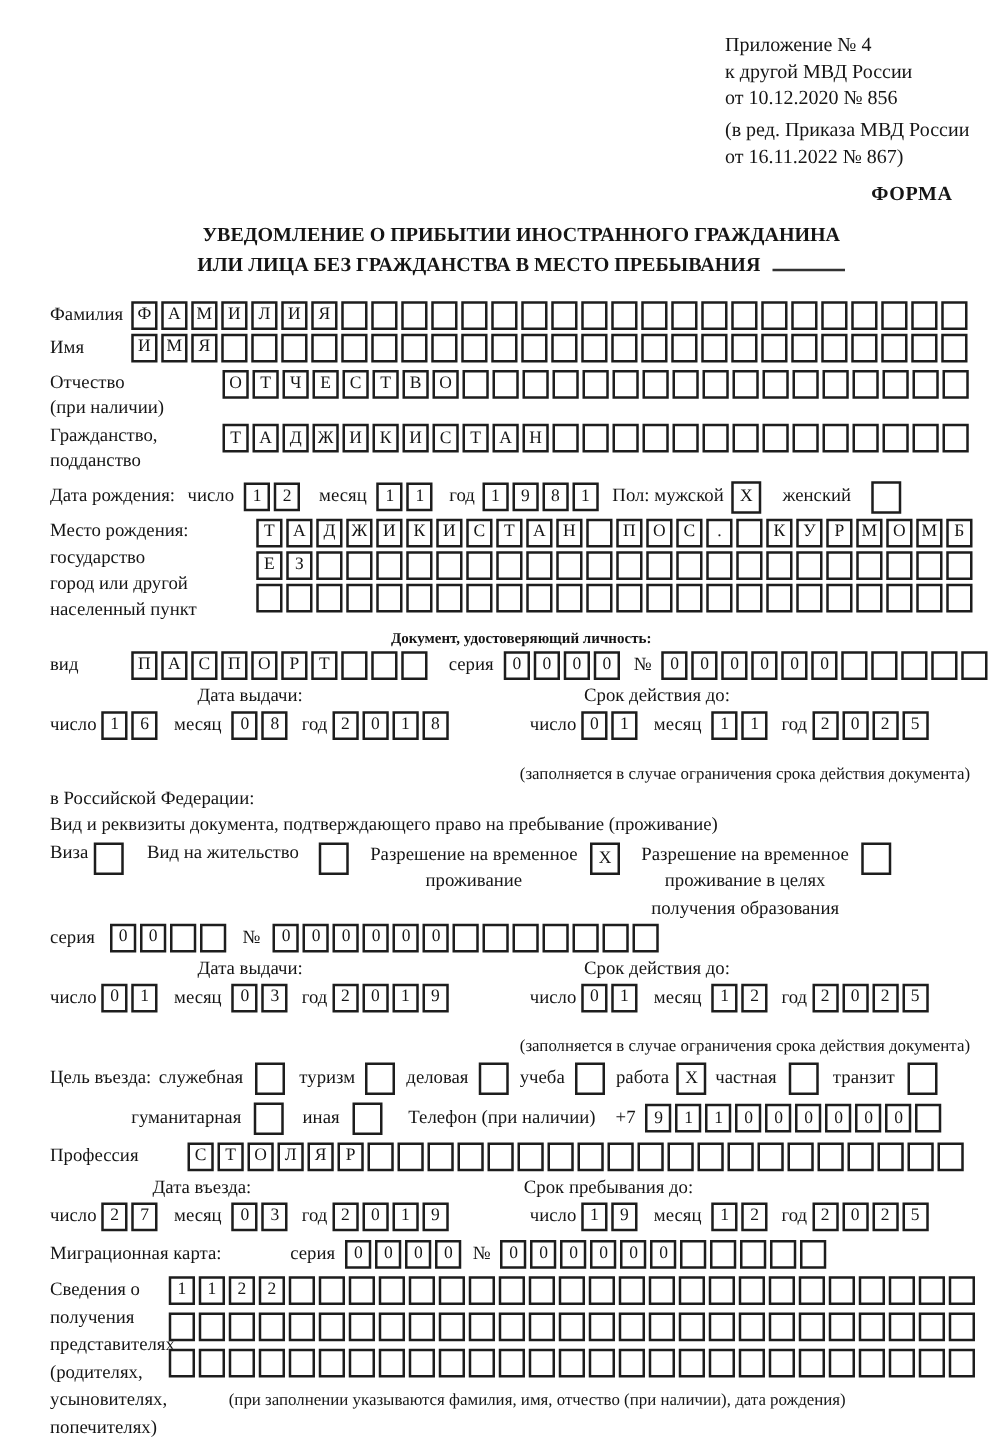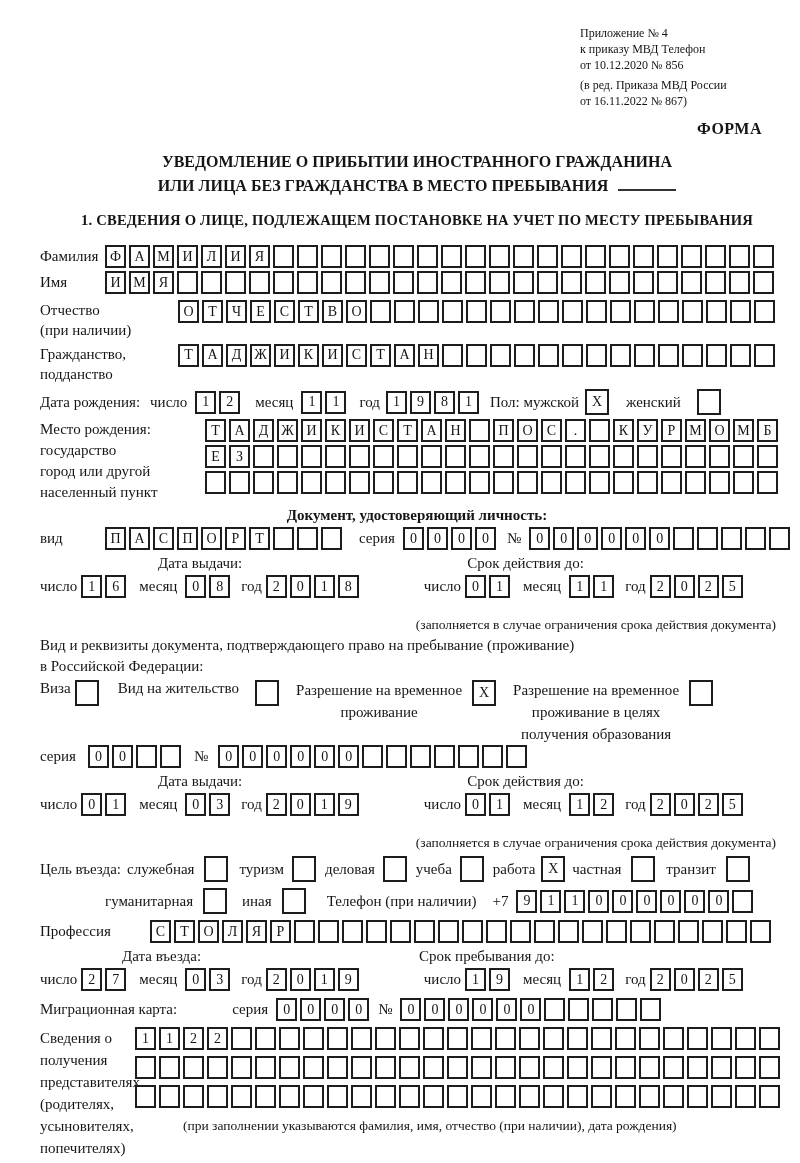--- a/index.html
+++ b/index.html
@@ -1,66 +1,65 @@
 <!DOCTYPE html>
 <html><head>
 <meta charset="utf-8">
 <style>
   html,body{margin:0;padding:0;background:#fff;}
   body{width:800px;height:1163px;overflow:hidden;color:#151515;
        font-family:"Liberation Serif","DejaVu Serif",serif;font-size:15px;}
   .page{box-sizing:border-box;padding:26px 6px 0 40px;}
-  .appendix{margin-left:540px;width:215px;font-size:12px;line-height:1.32;}
+  .appendix{margin-left:540px;width:215px;font-size:16px;line-height:1.32;}
   .appendix .amend{margin-top:5px;}
   .form-label{text-align:right;padding-right:32px;font-weight:bold;font-size:16px;margin-top:10px;letter-spacing:.5px;}
   .title{text-align:center;font-weight:bold;font-size:16px;line-height:1.5;margin-top:12px;}
   .blank{display:inline-block;width:58px;border-bottom:2px solid #333;height:14px;margin-left:10px;}
   .sect{text-align:center;font-weight:bold;font-size:14.6px;margin-top:14px;letter-spacing:.2px;white-space:nowrap;}
   .row{display:flex;align-items:center;margin-top:3px;white-space:nowrap;}
   .row.top{align-items:flex-start;}
   .lbl{flex:none;}
   .lbl2{flex:none;line-height:1.35;}
   .cells{display:flex;flex:none;}
   .cell{flex:none;width:17px;height:19px;border:2px solid #1d1d1d;margin-right:3px;
         display:flex;align-items:center;justify-content:center;font-size:14px;background:#fff;}
   .cbx .cell{width:20px;height:22px;}
   .cap{font-size:15px;margin-top:5px;}
   .note{font-size:13.5px;margin-top:19px;}
-  .doc-head{text-align:center;font-weight:bold;font-size:15px;margin-top:4px;}
+  .doc-head{text-align:center;font-weight:bold;font-size:12px;margin-top:4px;}
   .intro{margin-top:4px;}
   .opttext{text-align:center;line-height:1.45;}
   .g4{margin-left:4px;} .g6{margin-left:6px;} .g8{margin-left:8px;} .g10{margin-left:10px;}
   .g12{margin-left:12px;} .g14{margin-left:14px;} .g16{margin-left:16px;font-family:Liberation Serif, serif;} .g18{margin-left:18px;}
   .split{display:flex;align-items:flex-start;margin-top:4px;}
   .lblcol{flex:none;line-height:21px;}
   .cellcol .row{margin-top:0;margin-bottom:3px;}
 </style>
 </head>
 <body>
 
 <div class="page">
 
   <div class="appendix">
     <div>Приложение № 4</div>
-    <div>к приказу МВД Телефон</div>
+    <div>к другой МВД России</div>
     <div>от 10.12.2020 № 856</div>
     <div class="amend">
       <div>(в ред. Приказа МВД России</div>
       <div>от 16.11.2022 № 867)</div>
     </div>
   </div>
 
   <div class="form-label">ФОРМА</div>
 
   <div class="title">
     <div>УВЕДОМЛЕНИЕ О ПРИБЫТИИ ИНОСТРАННОГО ГРАЖДАНИНА</div>
     <div><span>ИЛИ ЛИЦА БЕЗ ГРАЖДАНСТВА В МЕСТО ПРЕБЫВАНИЯ</span><span class="blank"></span></div>
   </div>
 
-  <div class="sect">1. СВЕДЕНИЯ О ЛИЦЕ, ПОДЛЕЖАЩЕМ ПОСТАНОВКЕ НА УЧЕТ ПО МЕСТУ ПРЕБЫВАНИЯ</div>
 
   <div class="row" style="margin-top:16px">
     <span class="lbl" style="width:65px">Фамилия</span>
     <span class="cells">
         <span class="cell">Ф</span>
         <span class="cell">А</span>
         <span class="cell">М</span>
         <span class="cell">И</span>
         <span class="cell">Л</span>
         <span class="cell">И</span>
@@ -391,22 +390,22 @@
     <span class="cells g4">
         <span class="cell">2</span>
         <span class="cell">0</span>
         <span class="cell">2</span>
         <span class="cell">5</span>
       </span>
   </div>
 
   <div class="note" style="text-align:right;padding-right:18px">(заполняется в случае ограничения срока действия документа)</div>
 
+  <div class="intro">в Российской Федерации:</div>
   <div class="intro">Вид и реквизиты документа, подтверждающего право на пребывание (проживание)</div>
-  <div class="intro">в Российской Федерации:</div>
 
   <div class="row top" style="margin-top:5px">
     <span>Виза</span>
     <span class="cells cbx g4">
         <span class="cell"></span>
       </span>
     <span class="g16">Вид на жительство</span>
     <span class="cells cbx g16">
         <span class="cell"></span>
       </span>

